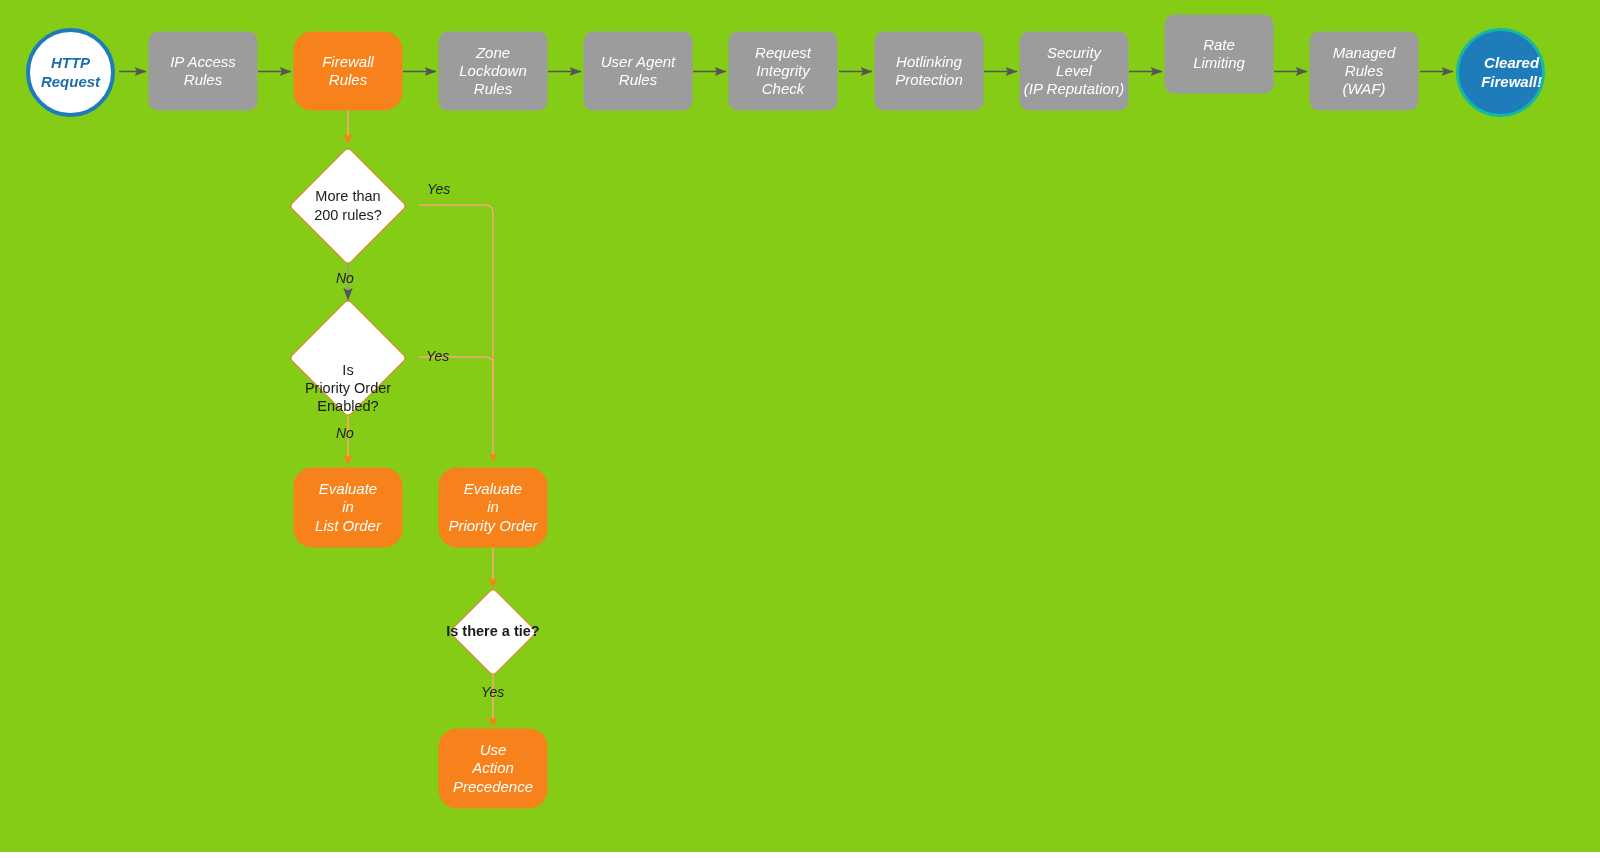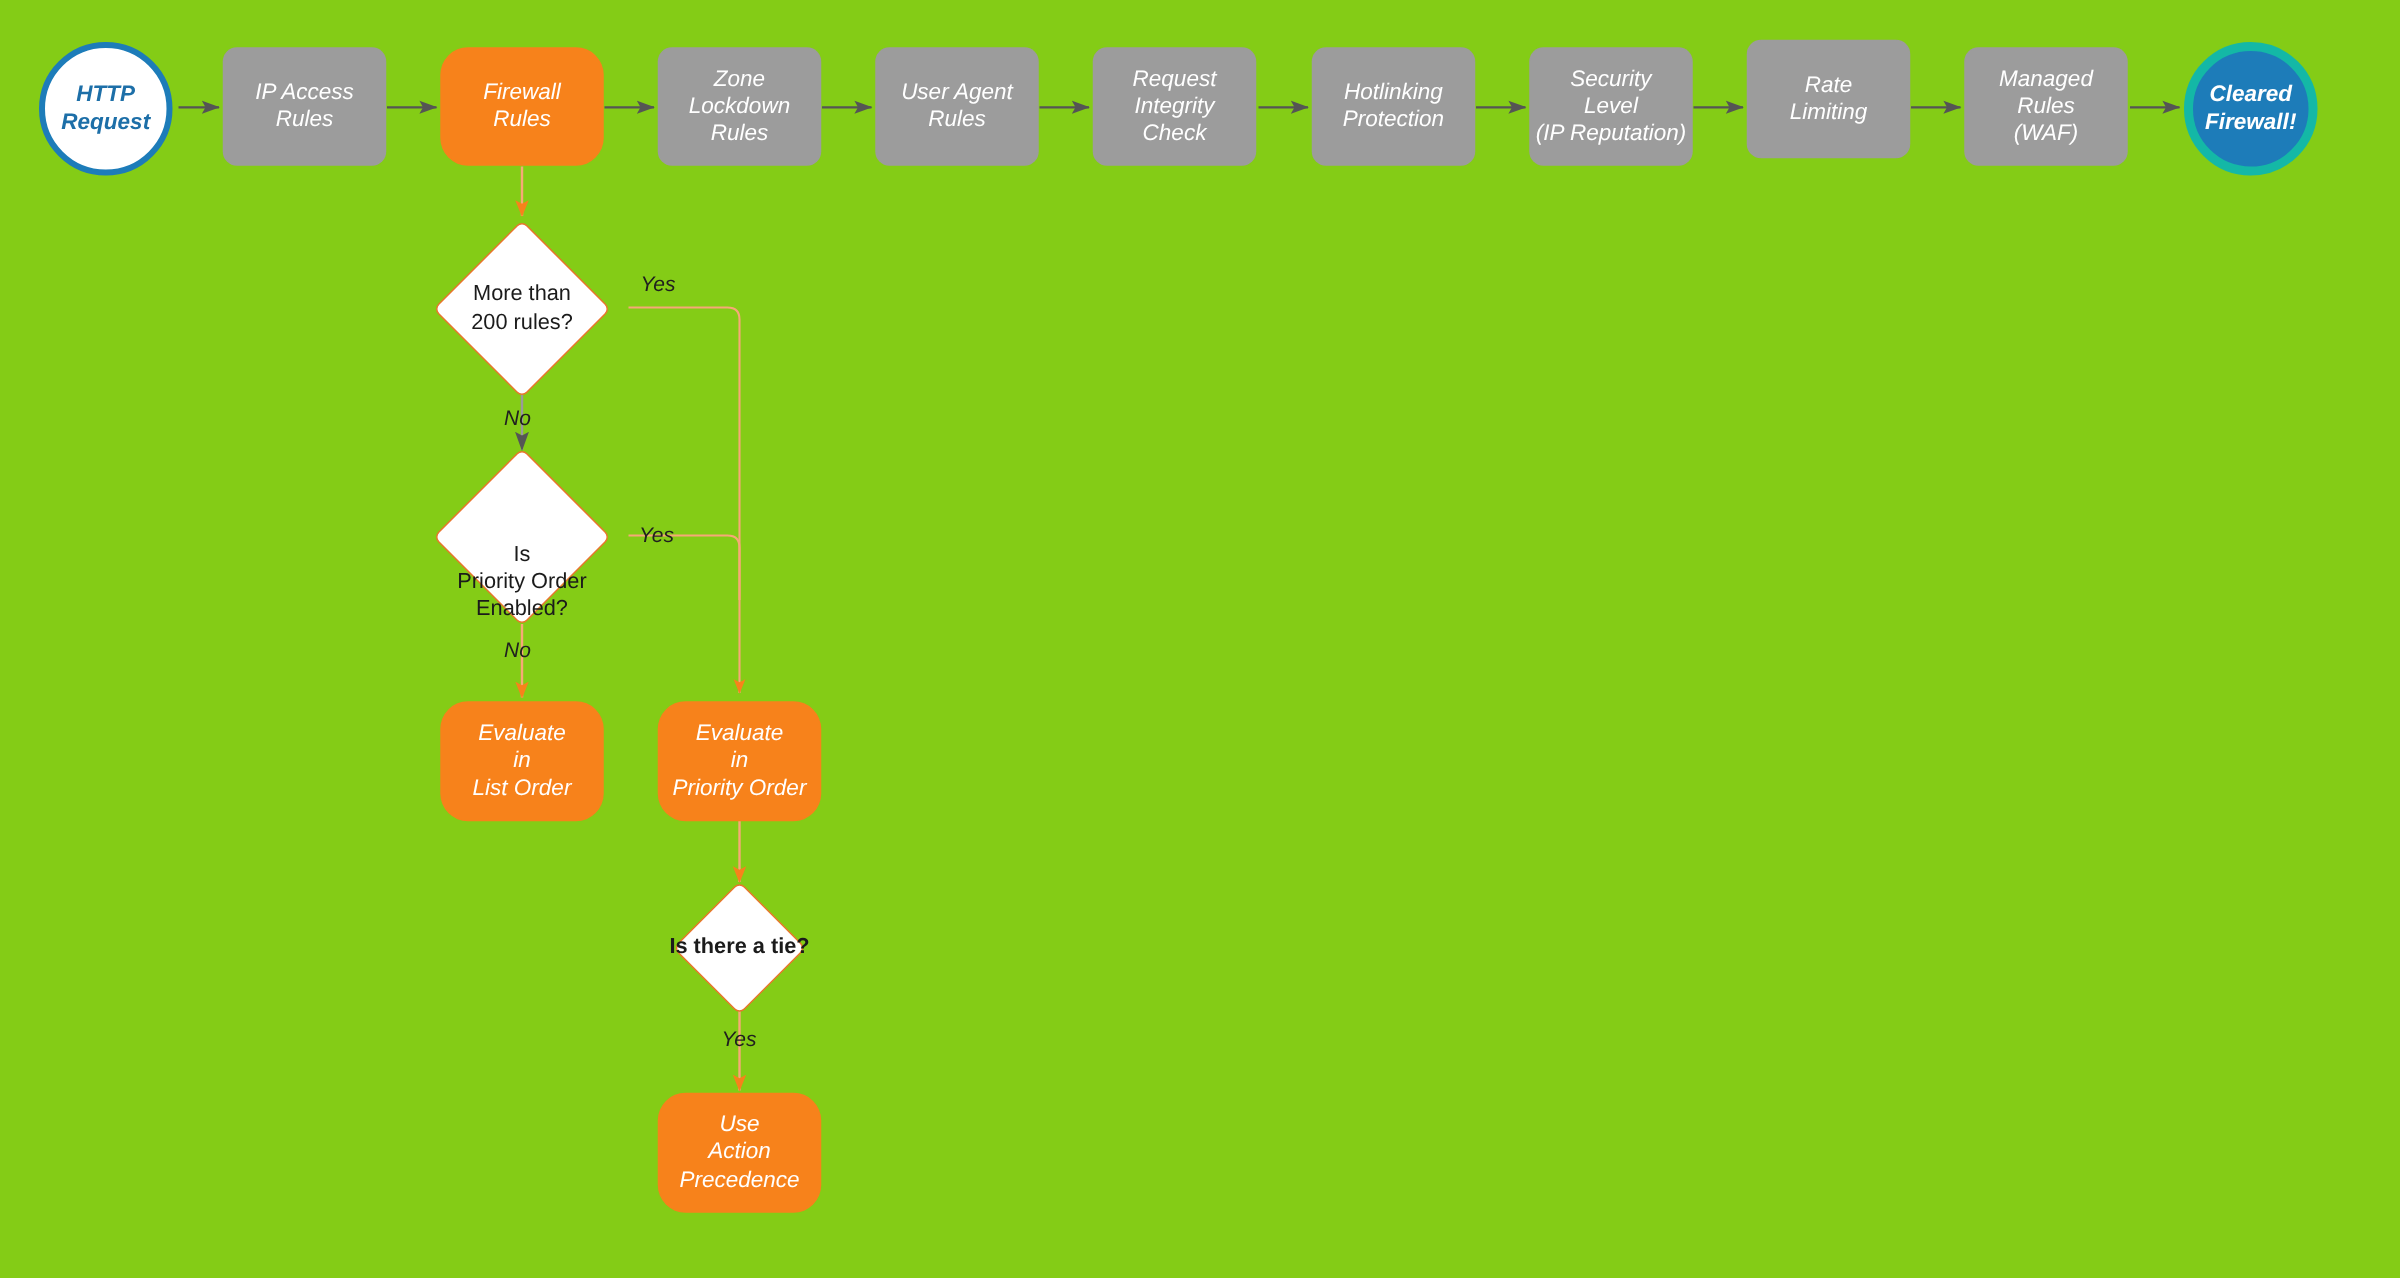--- a/index.html
+++ b/index.html
@@ -64,22 +64,23 @@
     font-weight: bold;
     font-size: 15px;
   }
   .circle.outline {
     background: #ffffff;
     border: 4px solid #1d7cb9;
     color: #1d6fa8;
   }
   .circle.filled {
     background: #1d7cb9;
-    border: 6px solid #14b8a6;
+    border: 3px solid #14b8a6;
     color: #ffffff;
+    justify-content: flex-end;
   }
 
   
   .diamond {
     background: transparent;
   }
   .diamond .dshape {
     position: absolute;
     left: 50%;
     top: 50%;
@@ -190,21 +191,21 @@
     <span>Security
 Level
 (IP Reputation)</span>
   </div>
 
   <div class="node box gray" style="left:875px; top:32px; width:108px; height:78px;">
     <span>Hotlinking
 Protection</span>
   </div>
 
-  <div class="node box gray" style="left:1165px; top:27px; width:108px; height:78px;font-style:italic;">
+  <div class="node box gray" style="left:1165px; top:15px; width:108px; height:78px;font-style:italic;">
     <span>Rate
 Limiting</span>
   </div>
 
   <div class="node box gray" style="left:1310px; top:32px; width:108px; height:78px;">
     <span>Managed
 Rules
 (WAF)</span>
   </div>
 

